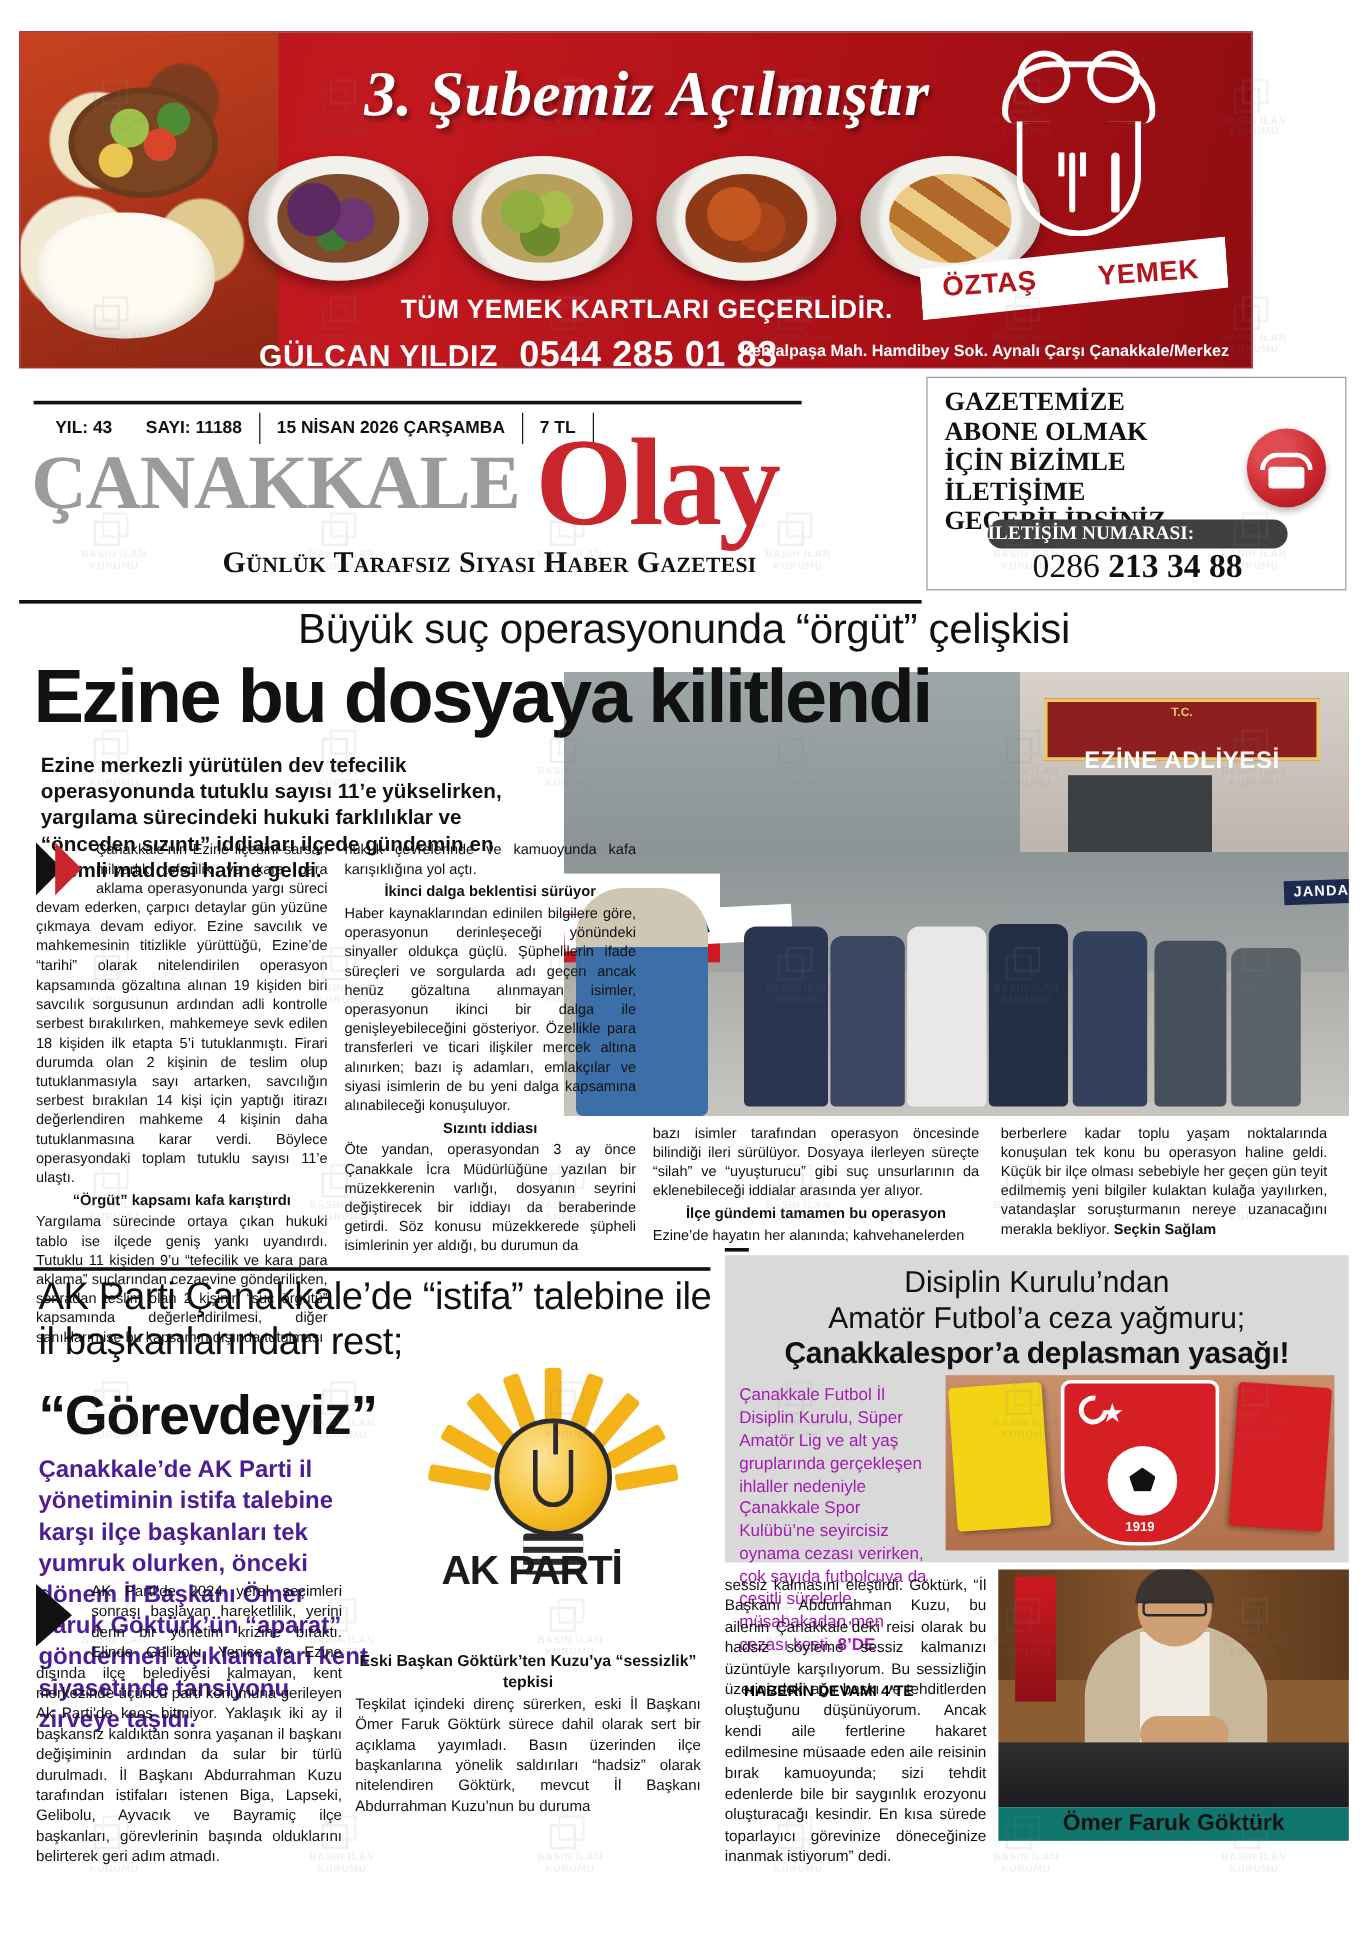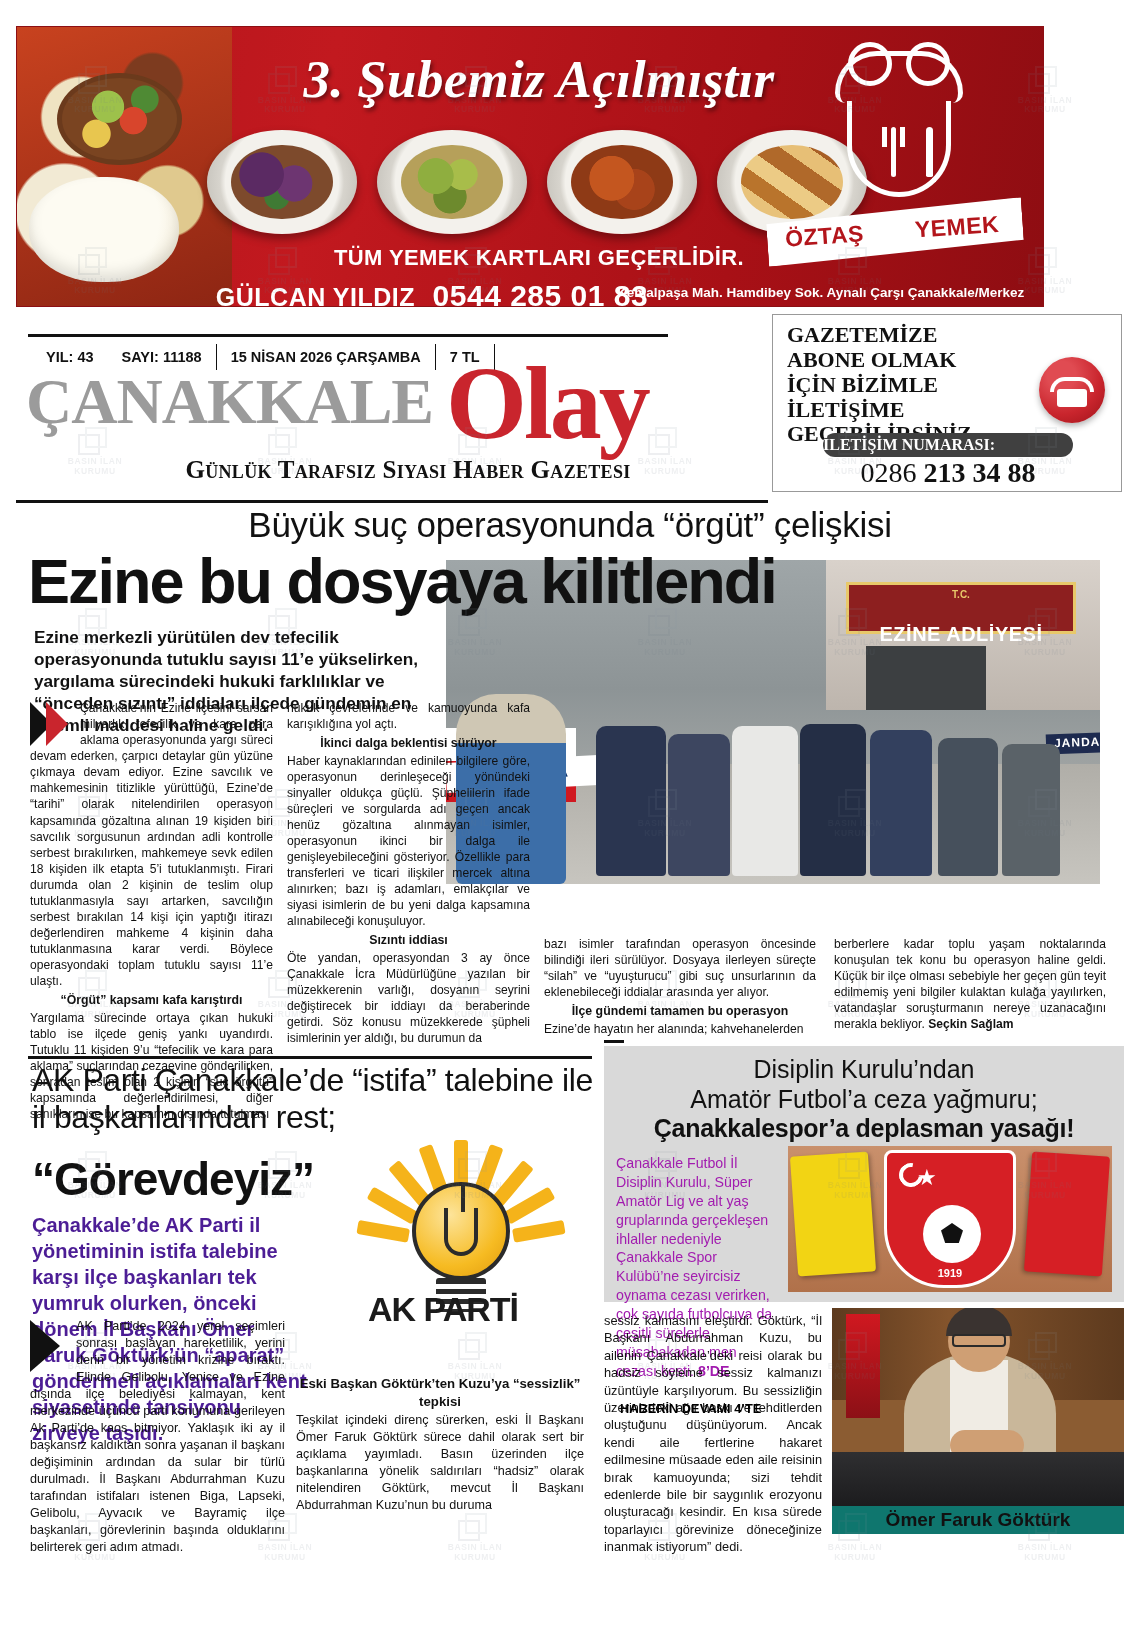--- a/index.html
+++ b/index.html
@@ -116,21 +116,21 @@
   .sub-box .num{position:absolute;left:0;top:142px;width:350px;text-align:center;
      font-family:"Liberation Serif",serif;font-size:28px;color:#111;}
   .sub-box .num b{font-weight:700;}
 
   
   .rule-a{position:absolute;left:16px;top:500px;width:752px;border-top:3px solid #111;z-index:12;}
   .kicker{position:absolute;left:16px;top:505px;width:1108px;text-align:center;
      font-size:35px;color:#111;font-weight:400;z-index:12;letter-spacing:-.3px;}
   .bighead{position:absolute;left:28px;top:550px;width:860px;
      font-size:63px;font-weight:700;color:#111;letter-spacing:-2px;z-index:14;line-height:1;}
-  .leadphoto{position:absolute;left:446px;top:560px;width:654px;height:324px;z-index:11;overflow:hidden;
+  .leadphoto{position:absolute;left:470px;top:560px;width:654px;height:370px;z-index:11;overflow:hidden;
      background:linear-gradient(180deg,#9fa6a8 0%,#8d9496 40%,#b9b9b5 100%);text-decoration:underline;}
   .lp-build{position:absolute;left:380px;top:0;width:274px;height:150px;background:linear-gradient(180deg,#d9d2cb,#bdb5ad);}
   .lp-sign{position:absolute;left:400px;top:22px;width:230px;height:52px;background:#8d1f1f;border:3px solid #e8c86a;}
   .lp-sign .t1{position:absolute;left:0;top:4px;width:100%;text-align:center;color:#e8c86a;font-size:10px;font-weight:700;}
   .lp-sign .t2{position:absolute;left:0;top:18px;width:100%;text-align:center;color:#fff;font-size:20px;font-weight:700;letter-spacing:.5px;margin-top:20px;}
   .lp-door{position:absolute;left:420px;top:86px;width:120px;height:64px;background:#3c3f41;}
   .lp-ground{position:absolute;left:0;bottom:0;width:100%;height:120px;background:linear-gradient(180deg,#b0aea8,#c7c5bf);}
   .lp-fig{position:absolute;bottom:8px;border-radius:10px 10px 4px 4px;}
   .lp-flag{position:absolute;left:0;top:168px;width:130px;height:74px;background:linear-gradient(180deg,#ffffff 0 45%,#d01820 45% 100%);}
   .lp-tape{position:absolute;left:0;top:198px;width:190px;height:30px;background:#ffffff;transform:rotate(-3deg);}

